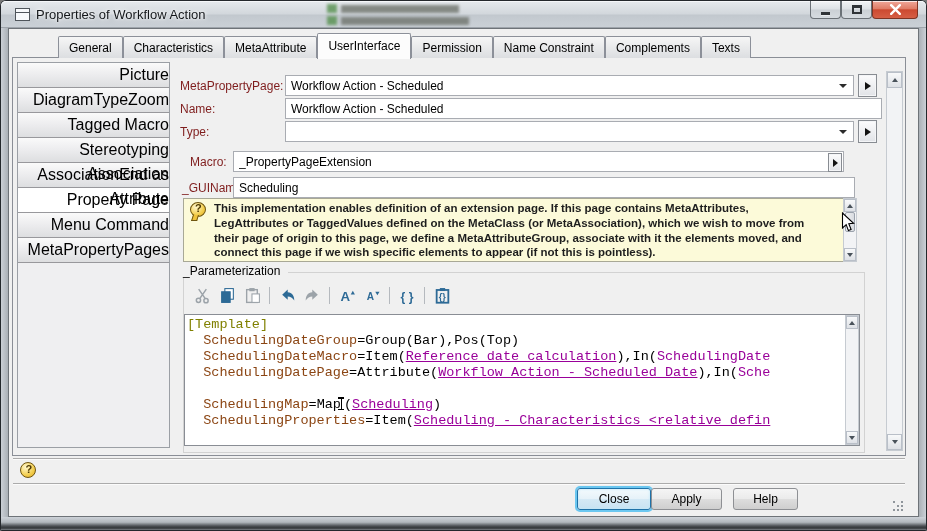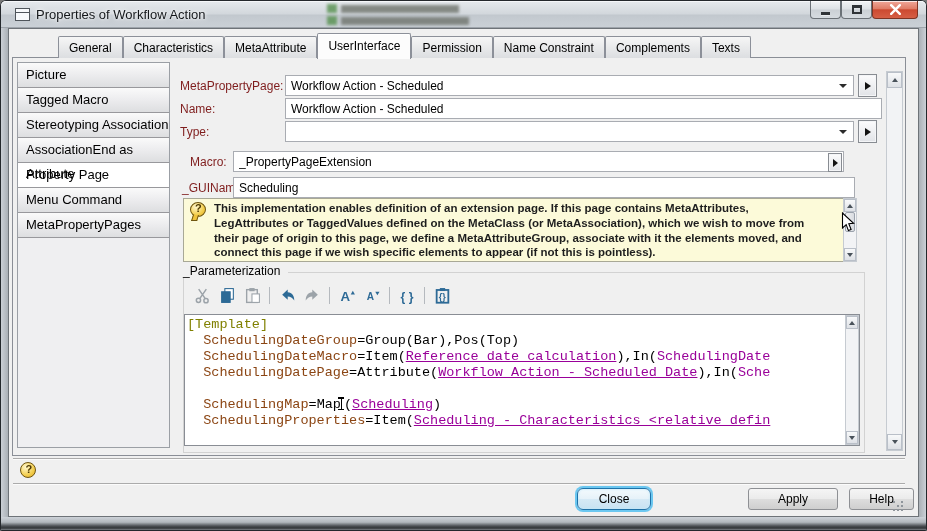--- a/index.html
+++ b/index.html
@@ -38,22 +38,22 @@
   .tab{height:22px;line-height:22px;padding:0 10px;font-size:12px;color:#000;cursor:default;
     background:linear-gradient(#F6F6F6,#EAEBEC 45%,#DCDEE1);
     border:1px solid #8C9099;border-bottom:none;border-radius:2px 2px 0 0;box-sizing:border-box;}
   .tab.active{height:26px;line-height:24px;background:#FCFCFC;margin-bottom:-1px;z-index:5;position:relative;
     box-shadow:inset 0 1px 0 #fff;}
   .tabpage{position:absolute;left:12px;top:57px;width:894px;height:399px;background:#F0F0F0;
     border:1px solid #8A8E96;box-sizing:border-box;}
   
   .sidebar{position:absolute;left:17px;top:62px;width:153px;height:386px;border:1px solid #9B9FA5;
     background:#EFEFF1;box-sizing:border-box;overflow:hidden;}
-  .side-item{height:25px;line-height:24px;padding-left:8px;font-size:13px;color:#000;cursor:default;
-    background:linear-gradient(#FAFAFA,#ECECEE 50%,#DDDEE0);border-bottom:1px solid #98989C;box-sizing:border-box;}
+  .side-item{height:25px;line-height:24px;padding-left:8px;font-size:16px;color:#000;cursor:default;
+    background:linear-gradient(#FAFAFA,#ECECEE 50%,#DDDEE0);border-bottom:1px solid #98989C;box-sizing:border-box;text-align:right;}
   .side-item.selected{background:#FFFFFF;}
   
   .flabel{position:absolute;font-size:12px;color:#7f1d1d;white-space:nowrap;}
   .combo{position:absolute;height:21px;background:#fff;border:1px solid #A9ACB2;box-sizing:border-box;
     font-size:12px;display:flex;align-items:center;padding:0 18px 0 5px;white-space:nowrap;overflow:hidden;}
   .dd{position:absolute;right:6px;top:8px;width:0;height:0;border-left:4px solid transparent;
     border-right:4px solid transparent;border-top:4px solid #2B2B2B;}
   .txt{position:absolute;height:21px;border:1px solid #A9ACB2;background:#fff;
     font:12px "Liberation Sans",sans-serif;padding:0 5px;box-sizing:border-box;color:#000;}
   .morebtn{position:absolute;width:19px;height:23px;padding:0;display:flex;align-items:center;justify-content:center;
@@ -101,23 +101,23 @@
   .caret{display:inline-block;width:2px;height:13px;border-left:1.5px solid #000;vertical-align:-2px;position:relative;}
   .caret::before,.caret::after{content:"";position:absolute;left:-4px;width:6px;height:1.5px;background:#000;}
   .caret::before{top:0;} .caret::after{bottom:0;}
   
   .etch{position:absolute;left:13px;width:892px;height:2px;border-top:1px solid #ABABAB;border-bottom:1px solid #FBFBFB;box-sizing:border-box;}
   .status-text{position:absolute;left:46px;top:464px;font-size:12px;font-weight:bold;color:#000;}
   .footer{position:absolute;left:577px;top:488px;display:flex;}
   .btn{height:22px;font:12px "Liberation Sans",sans-serif;color:#000;border:1px solid #8E9094;border-radius:3px;
     background:linear-gradient(#F5F5F5,#EBEBEB 48%,#DDDDDD 52%,#CFCFCF);box-sizing:border-box;padding:0;}
   .btn.default{border-color:#1F72A8;box-shadow:0 0 0 2px rgba(74,189,240,.8), inset 0 0 3px #BFE7F9;
-    background:linear-gradient(#F4FAFD,#E6F2F9 48%,#D5E9F5 52%,#C9E3F2);border-radius:6px;}
+    background:linear-gradient(#F4FAFD,#E6F2F9 48%,#D5E9F5 52%,#C9E3F2);}
   .footer .btn:nth-child(1){width:74px;}
-  .footer .btn:nth-child(2){margin-left:97px;width:90px;}
+  .footer .btn:nth-child(2){width:71px;}
   .footer .btn:nth-child(3){margin-left:11px;width:65px;}
   .grip{position:absolute;left:893px;top:501px;width:12px;height:12px;}
   .grip::before{content:"";position:absolute;width:2px;height:2px;background:#8F959B;
     box-shadow:8px 0 #8F959B,4px 4px #8F959B,8px 4px #8F959B,0 8px #8F959B,4px 8px #8F959B,8px 8px #8F959B;}
   .cursor{position:absolute;left:841px;top:212px;z-index:50;}
 </style>
 </head>
 <body>
 
 <div class="screen">
@@ -157,20 +157,21 @@
       <div class="tab active">UserInterface</div>
       <div class="tab">Permission</div>
       <div class="tab">Name Constraint</div>
       <div class="tab">Complements</div>
       <div class="tab">Texts</div>
     </div>
   <div class="tabpage"></div>
 
   <div class="sidebar" id="sidebar">
       <div class="side-item">Picture</div>
+      <div class="side-item">DiagramTypeZoom</div>
       <div class="side-item">Tagged Macro</div>
       <div class="side-item">Stereotyping Association</div>
       <div class="side-item">AssociationEnd as Attribute</div>
       <div class="side-item selected">Property Page</div>
       <div class="side-item">Menu Command</div>
       <div class="side-item">MetaPropertyPages</div>
     </div>
 
   <div class="flabel" style="left:180px;top:79px;">MetaPropertyPage:</div>
   <div class="combo" style="left:285px;top:75px;width:569px;">

